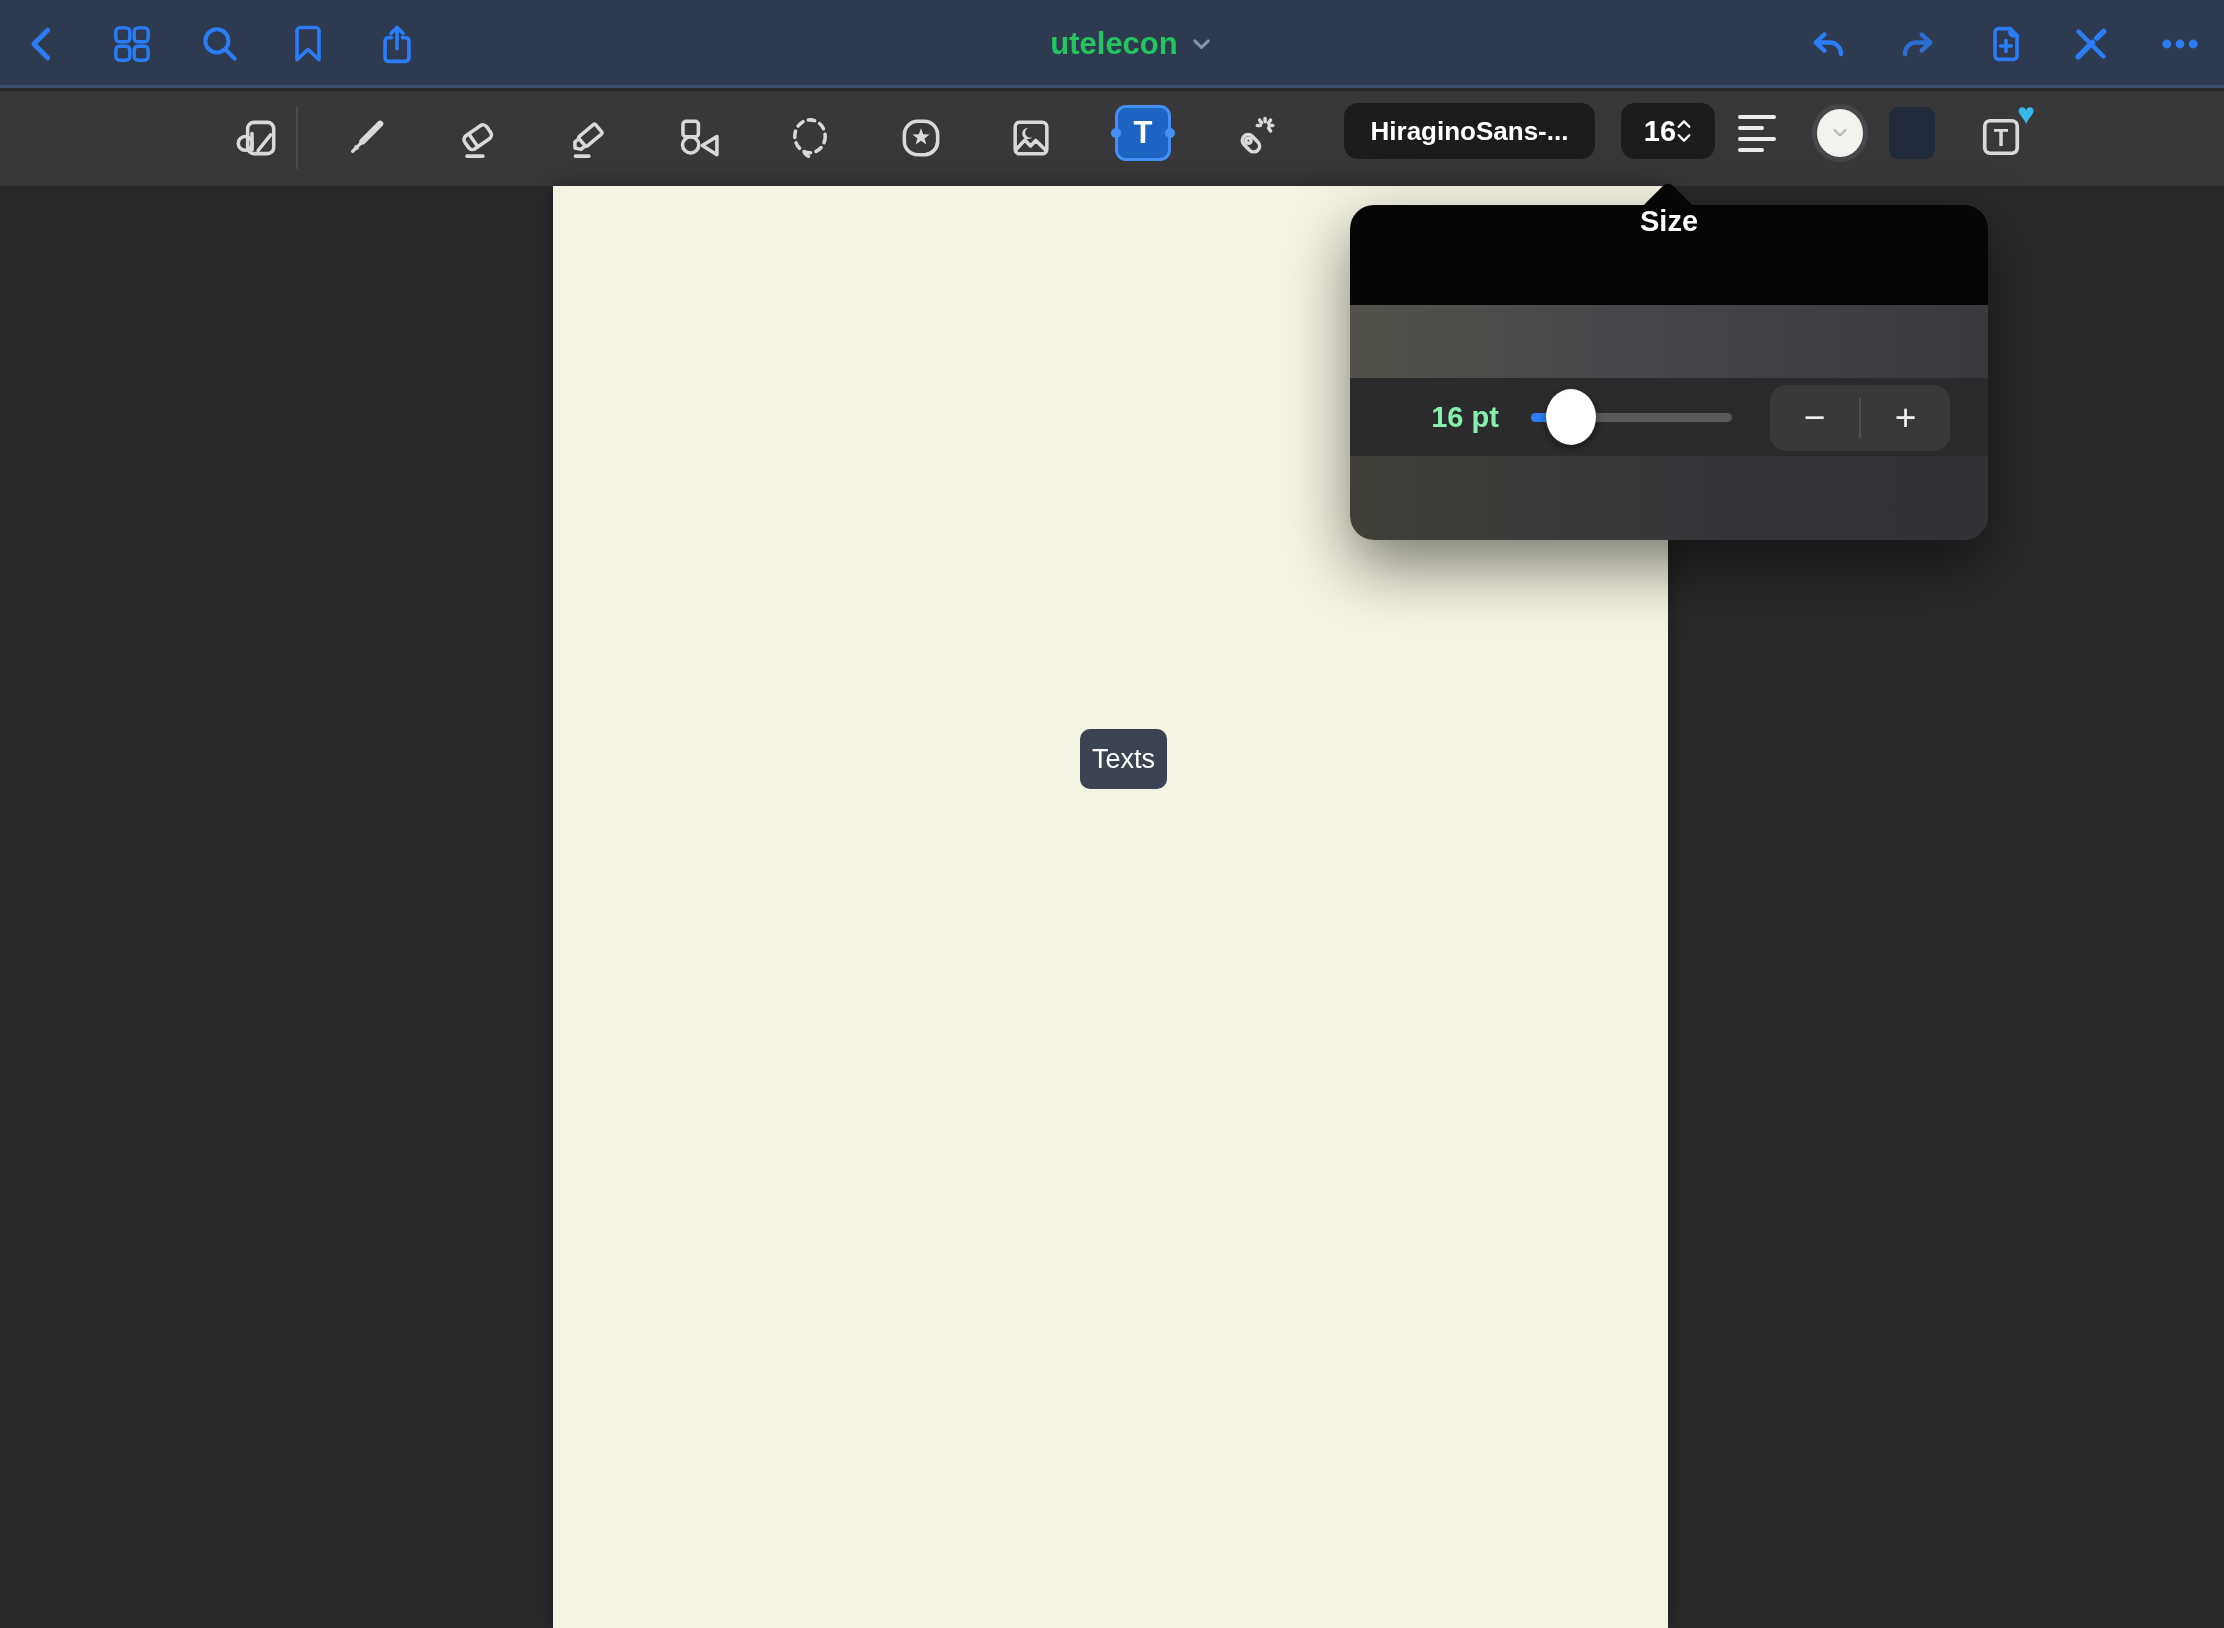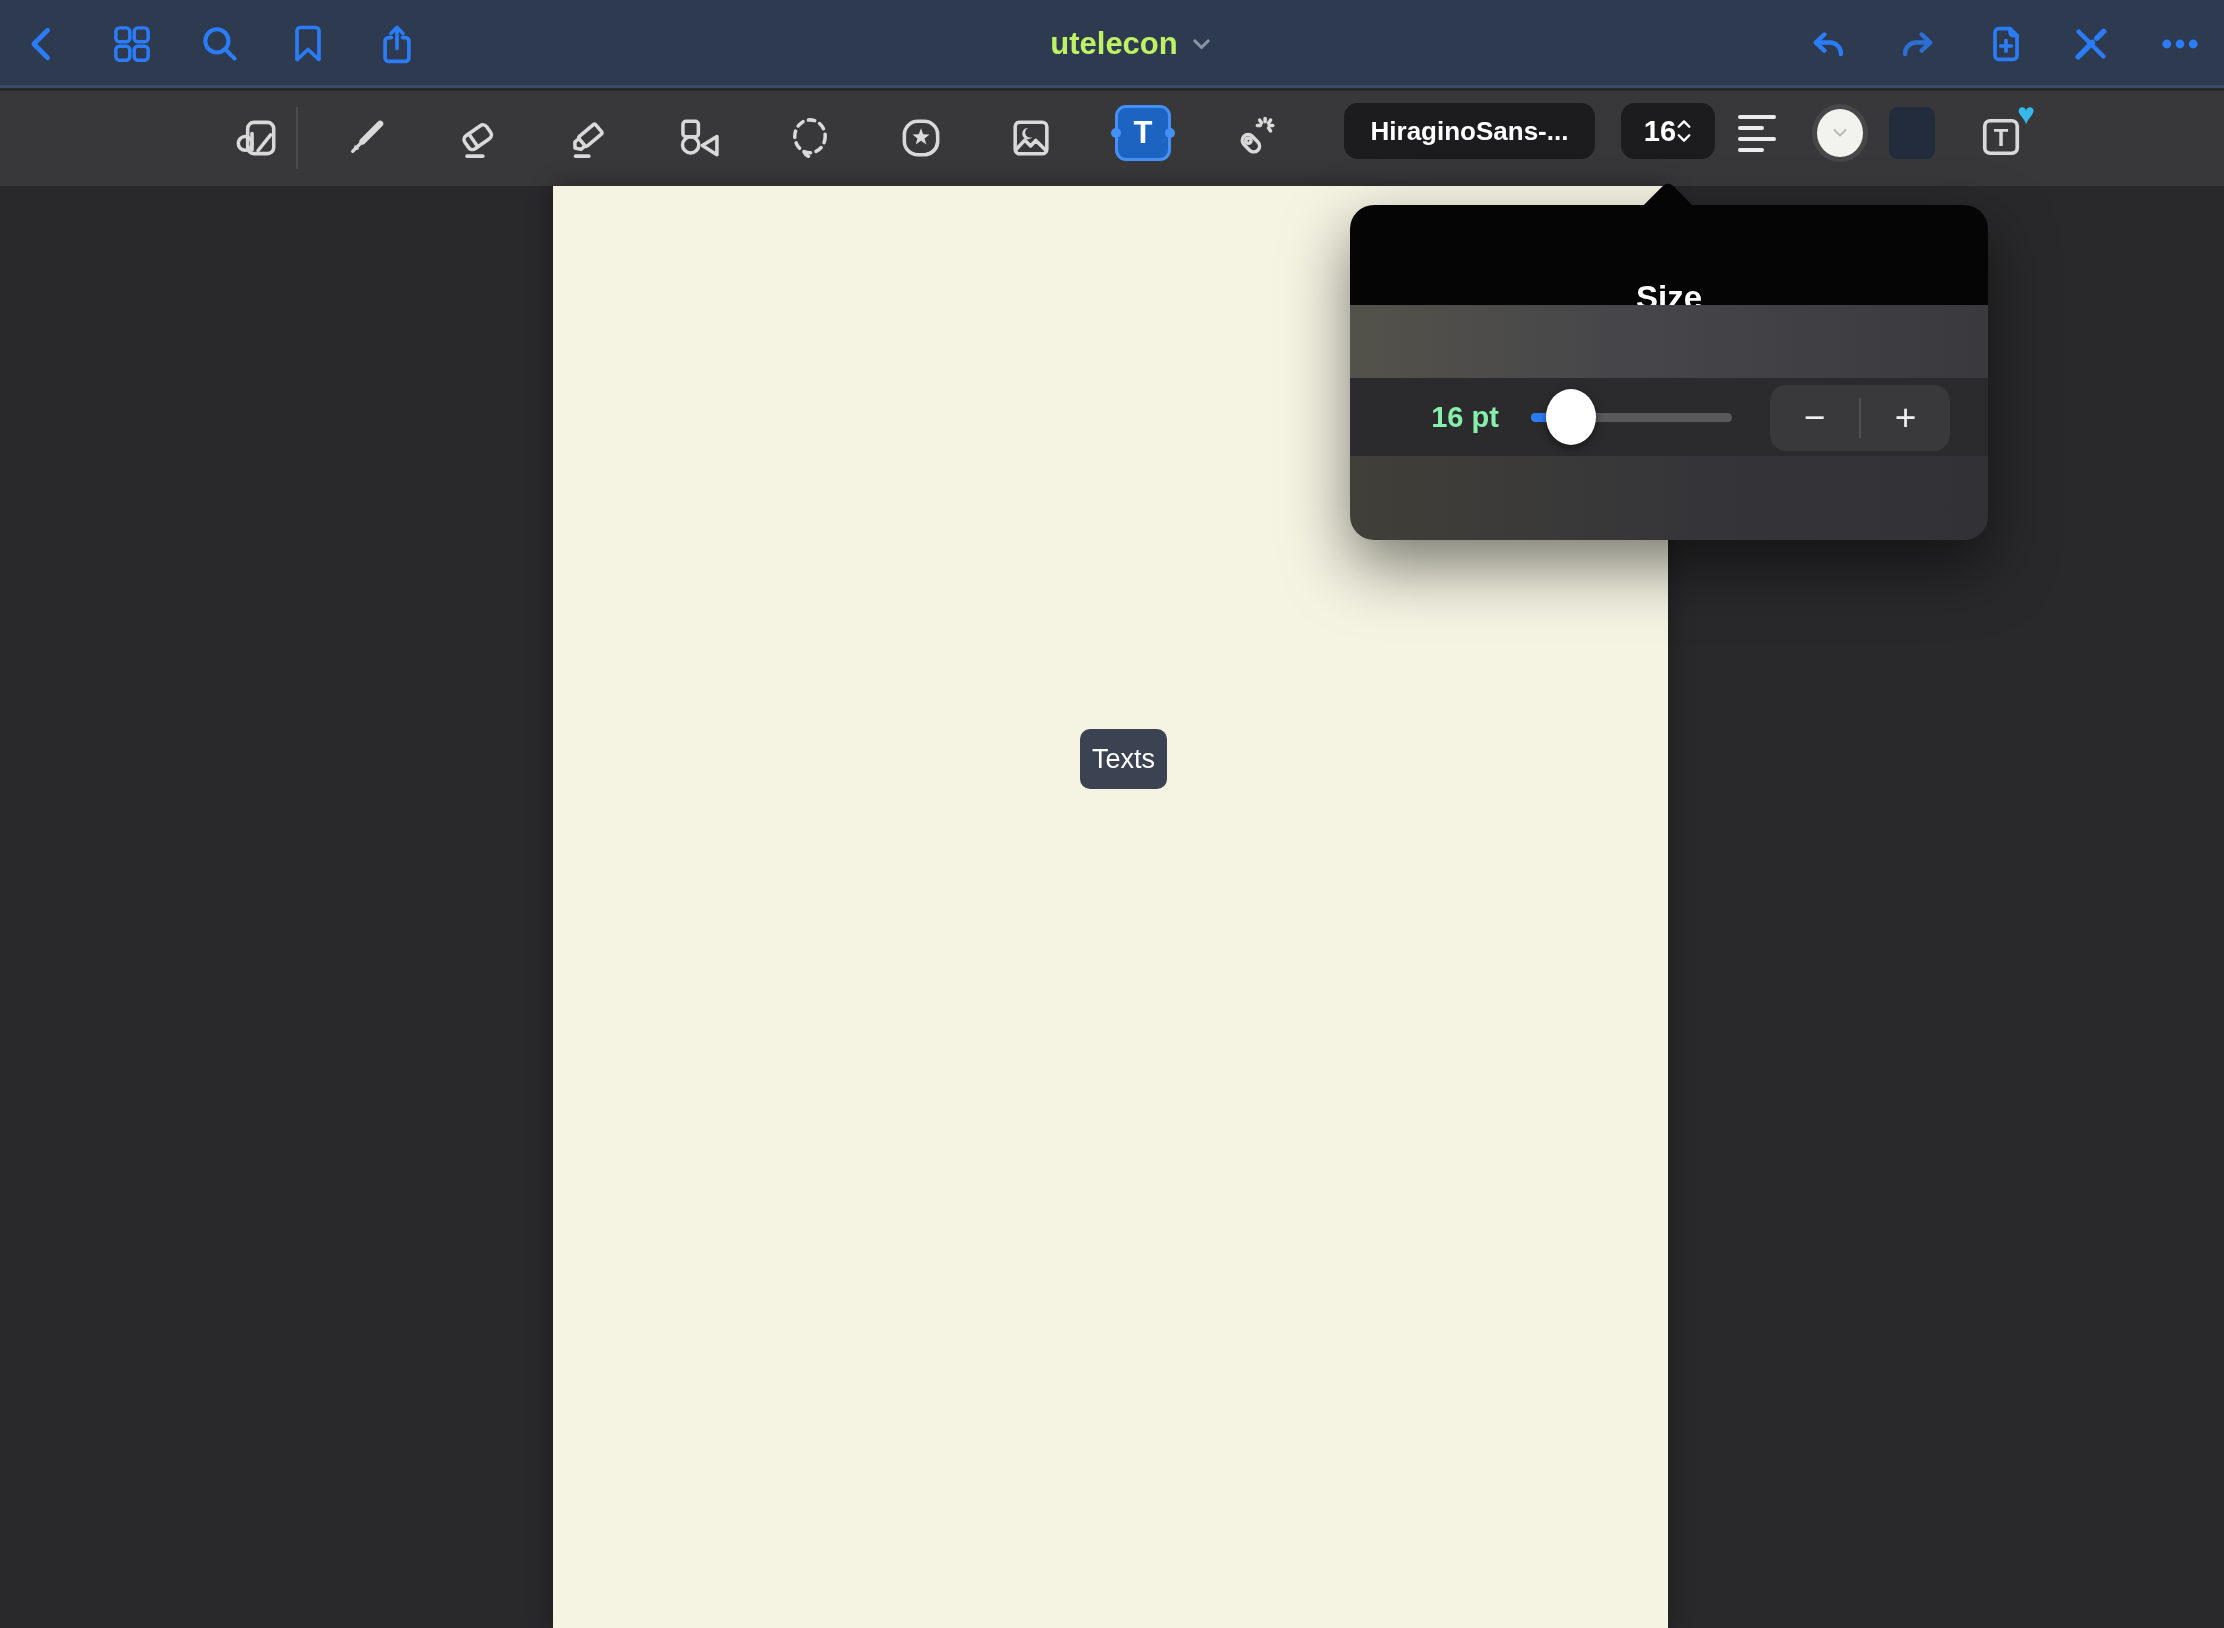--- a/index.html
+++ b/index.html
@@ -7,21 +7,21 @@
   #stage{
     position:relative;width:2224px;height:1628px;overflow:hidden;
     font-family:"Liberation Sans","DejaVu Sans",sans-serif;
     background:#29292b;
   }
   
   .navbar{position:absolute;left:0;top:0;width:2224px;height:88px;background:#2e3a50;border-bottom:3px solid #3b4c6b;}
   .nav-btn{position:absolute;top:22px;width:44px;height:44px;display:flex;align-items:center;justify-content:center;}
   .nav-btn svg{width:44px;height:44px;}
   .nav-title{position:absolute;left:1000px;top:0;width:260px;height:88px;display:flex;align-items:center;justify-content:center;gap:15px;}
-  .nav-title-text{color:#bef264;font-size:31px;font-weight:bold;}
+  .nav-title-text{color:#22c55e;font-size:31px;font-weight:bold;}
   
   .toolbar{position:absolute;left:0;top:91px;width:2224px;height:95px;background:#38383a;}
   .tool-btn{position:absolute;top:12px;width:62px;height:70px;display:flex;align-items:center;justify-content:center;}
   .tool-btn svg{width:50px;height:50px;}
   .tool-divider{position:absolute;left:296px;top:16px;width:2px;height:62px;background:#4c4c4e;}
   .pill{position:absolute;top:12px;height:56px;background:#1c1c1e;border-radius:14px;display:flex;align-items:center;justify-content:center;color:#fff;}
   .font-pill{left:1344px;width:251px;font-size:26px;font-weight:bold;}
   .size-pill{left:1621px;width:94px;font-size:29px;font-weight:bold;}
   .text-sel{position:absolute;left:1115px;top:14px;width:56px;height:56px;background:#1d64c2;border:3px solid #4490f7;border-radius:11px;display:flex;align-items:center;justify-content:center;color:#fff;font-size:31px;font-weight:bold;}
   .sel-dot{position:absolute;width:10px;height:10px;border-radius:50%;background:#4490f7;top:50%;margin-top:-5px;}
@@ -35,21 +35,21 @@
   .textstyle-btn{position:absolute;left:1975px;top:14px;width:56px;height:60px;}
   .textstyle-btn svg{width:52px;height:52px;margin-top:6px;}
   .heart{position:absolute;top:-6px;right:-4px;color:#35b9ea;font-size:30px;line-height:30px;}
   
   .canvas{position:absolute;left:0;top:186px;width:2224px;height:1442px;background:#29292b;}
   .page{position:absolute;left:553px;top:0;width:1115px;height:1442px;background:#f5f4e3;box-shadow:0 0 22px rgba(0,0,0,.35);}
   .texts-label{position:absolute;left:1080px;top:543px;width:87px;height:60px;background:#3b4252;border-radius:10px;display:flex;align-items:center;justify-content:center;color:#fff;font-size:27px;}
   
   .popover{position:absolute;left:1350px;top:205px;width:638px;height:335px;border-radius:24px;box-shadow:0 26px 64px rgba(0,0,0,.5);}
   .pop-arrow{position:absolute;left:296px;top:-15px;width:44px;height:44px;background:#050505;transform:rotate(45deg);border-radius:7px 0 0 0;}
-  .pop-header{position:absolute;left:0;top:0;width:100%;height:112px;background:#050505;border-radius:24px 24px 0 0;display:flex;align-items:flex-end;justify-content:center;color:#fff;font-size:33px;font-weight:bold;}
+  .pop-header{position:absolute;left:0;top:0;width:100%;height:112px;background:#050505;border-radius:24px 24px 0 0;display:flex;align-items:flex-start;justify-content:center;color:#fff;font-size:29px;font-weight:bold;}
   .pop-band{position:absolute;left:0;top:100px;width:100%;height:73px;background:linear-gradient(90deg,#53524a 0%,#45454a 45%,#3a3a3e 100%);}
   .pop-row{position:absolute;left:0;top:173px;width:100%;height:78px;background:#2b2b2d;}
   .pop-bottom{position:absolute;left:0;top:251px;width:100%;height:84px;border-radius:0 0 24px 24px;background:linear-gradient(90deg,#403f38 0%,#353539 55%,#323236 100%);}
   .size-value{position:absolute;left:60px;top:173px;width:110px;height:78px;display:flex;align-items:center;justify-content:center;color:#86efac;font-size:29px;font-weight:bold;}
   .slider-track{position:absolute;left:181px;top:208px;width:201px;height:9px;border-radius:5px;background:#59595b;}
   .slider-fill{position:absolute;left:181px;top:208px;width:42px;height:9px;border-radius:5px;background:#2b7df7;}
   .slider-thumb{position:absolute;left:196px;top:184px;width:50px;height:56px;border-radius:50%;background:#ffffff;box-shadow:0 3px 8px rgba(0,0,0,.45);}
   .stepper{position:absolute;left:420px;top:180px;width:180px;height:66px;border-radius:16px;background:#39393b;display:flex;}
   .step-btn{flex:1;display:flex;align-items:center;justify-content:center;color:#f0f0f0;font-size:37px;font-weight:300;}
   .step-div{width:2px;height:40px;background:#505052;align-self:center;}

